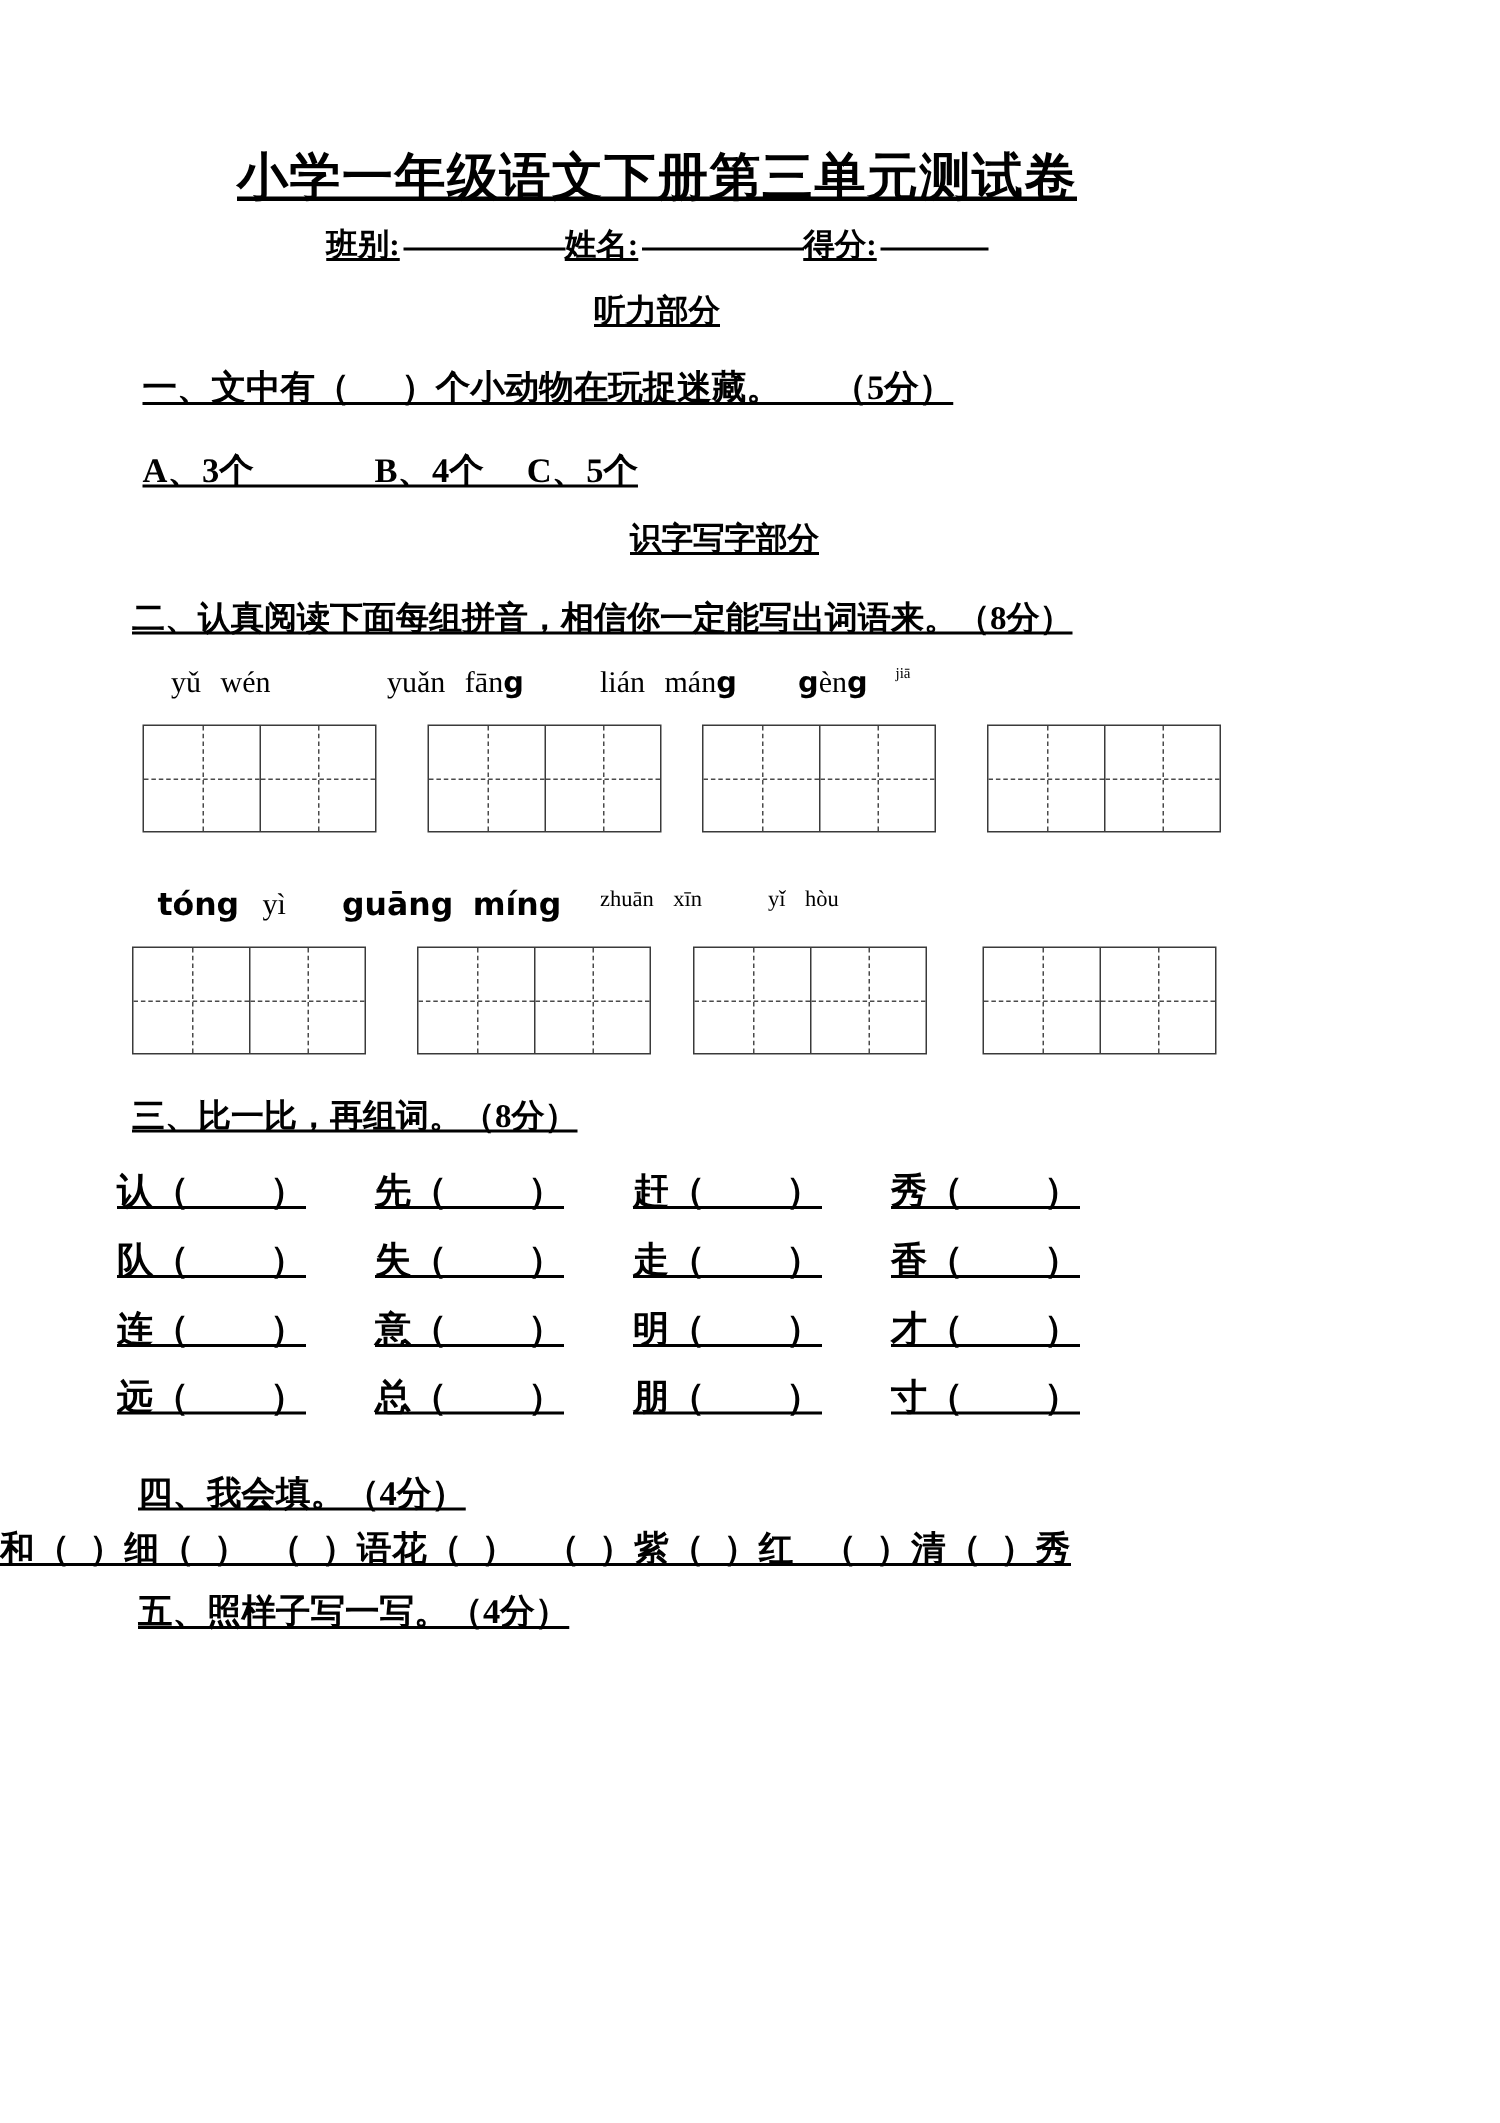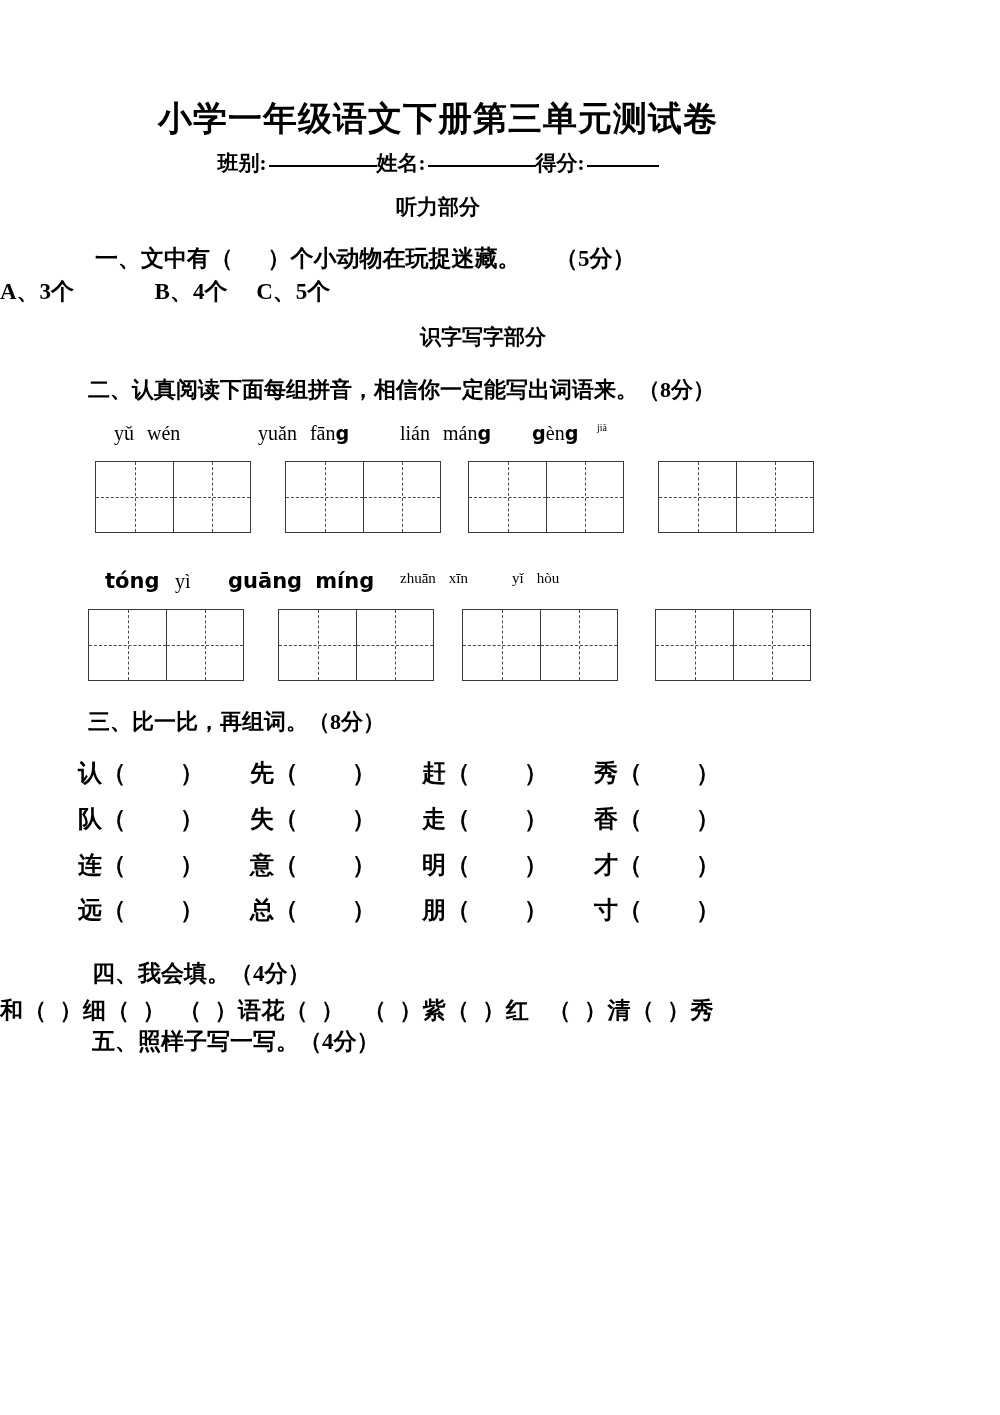--- a/index.html
+++ b/index.html
@@ -14,20 +14,21 @@
     font-family: "Liberation Serif", "DejaVu Serif", serif;
     color: #000000;
     overflow: hidden;
   }
 
   .page {
     position: relative;
     width: 876px;
     height: 1415px;
     box-sizing: border-box;
+    text-decoration: underline;
   }
 
   
   .doc-title {
     text-align: center;
     font-size: 34px;
     font-weight: bold;
     letter-spacing: 1px;
     margin: 0;
     padding-top: 100px;
@@ -78,21 +79,22 @@
     font-weight: bold;
     margin-top: 22px;
     padding-left: 95px;
     line-height: 1.35;
     white-space: pre;
   }
 
   .options-line {
     font-size: 23px;
     font-weight: bold;
-    margin-top: 2px;
+    margin-top: 24px;
+    padding-left: 95px;
     white-space: pre;
   }
 
   .q-head {
     font-size: 22px;
     font-weight: bold;
     padding-left: 88px;
     margin-top: 24px;
     white-space: pre;
   }
@@ -189,21 +191,21 @@
     letter-spacing: 0.5px;
   }
 
   .sec-head {
     font-size: 23px;
     font-weight: bold;
     padding-left: 92px;
     margin-top: 24px;
     white-space: pre;
   }
-  .sec-head.tight { margin-top: 0; }
+  .sec-head.tight { margin-top: 11px; }
 </style>
 </head>
 <body>
 
 <div class="page">
 
   <h1 class="doc-title">小学一年级语文下册第三单元测试卷</h1>
 
   <div class="header-fields">
     <span class="field">

